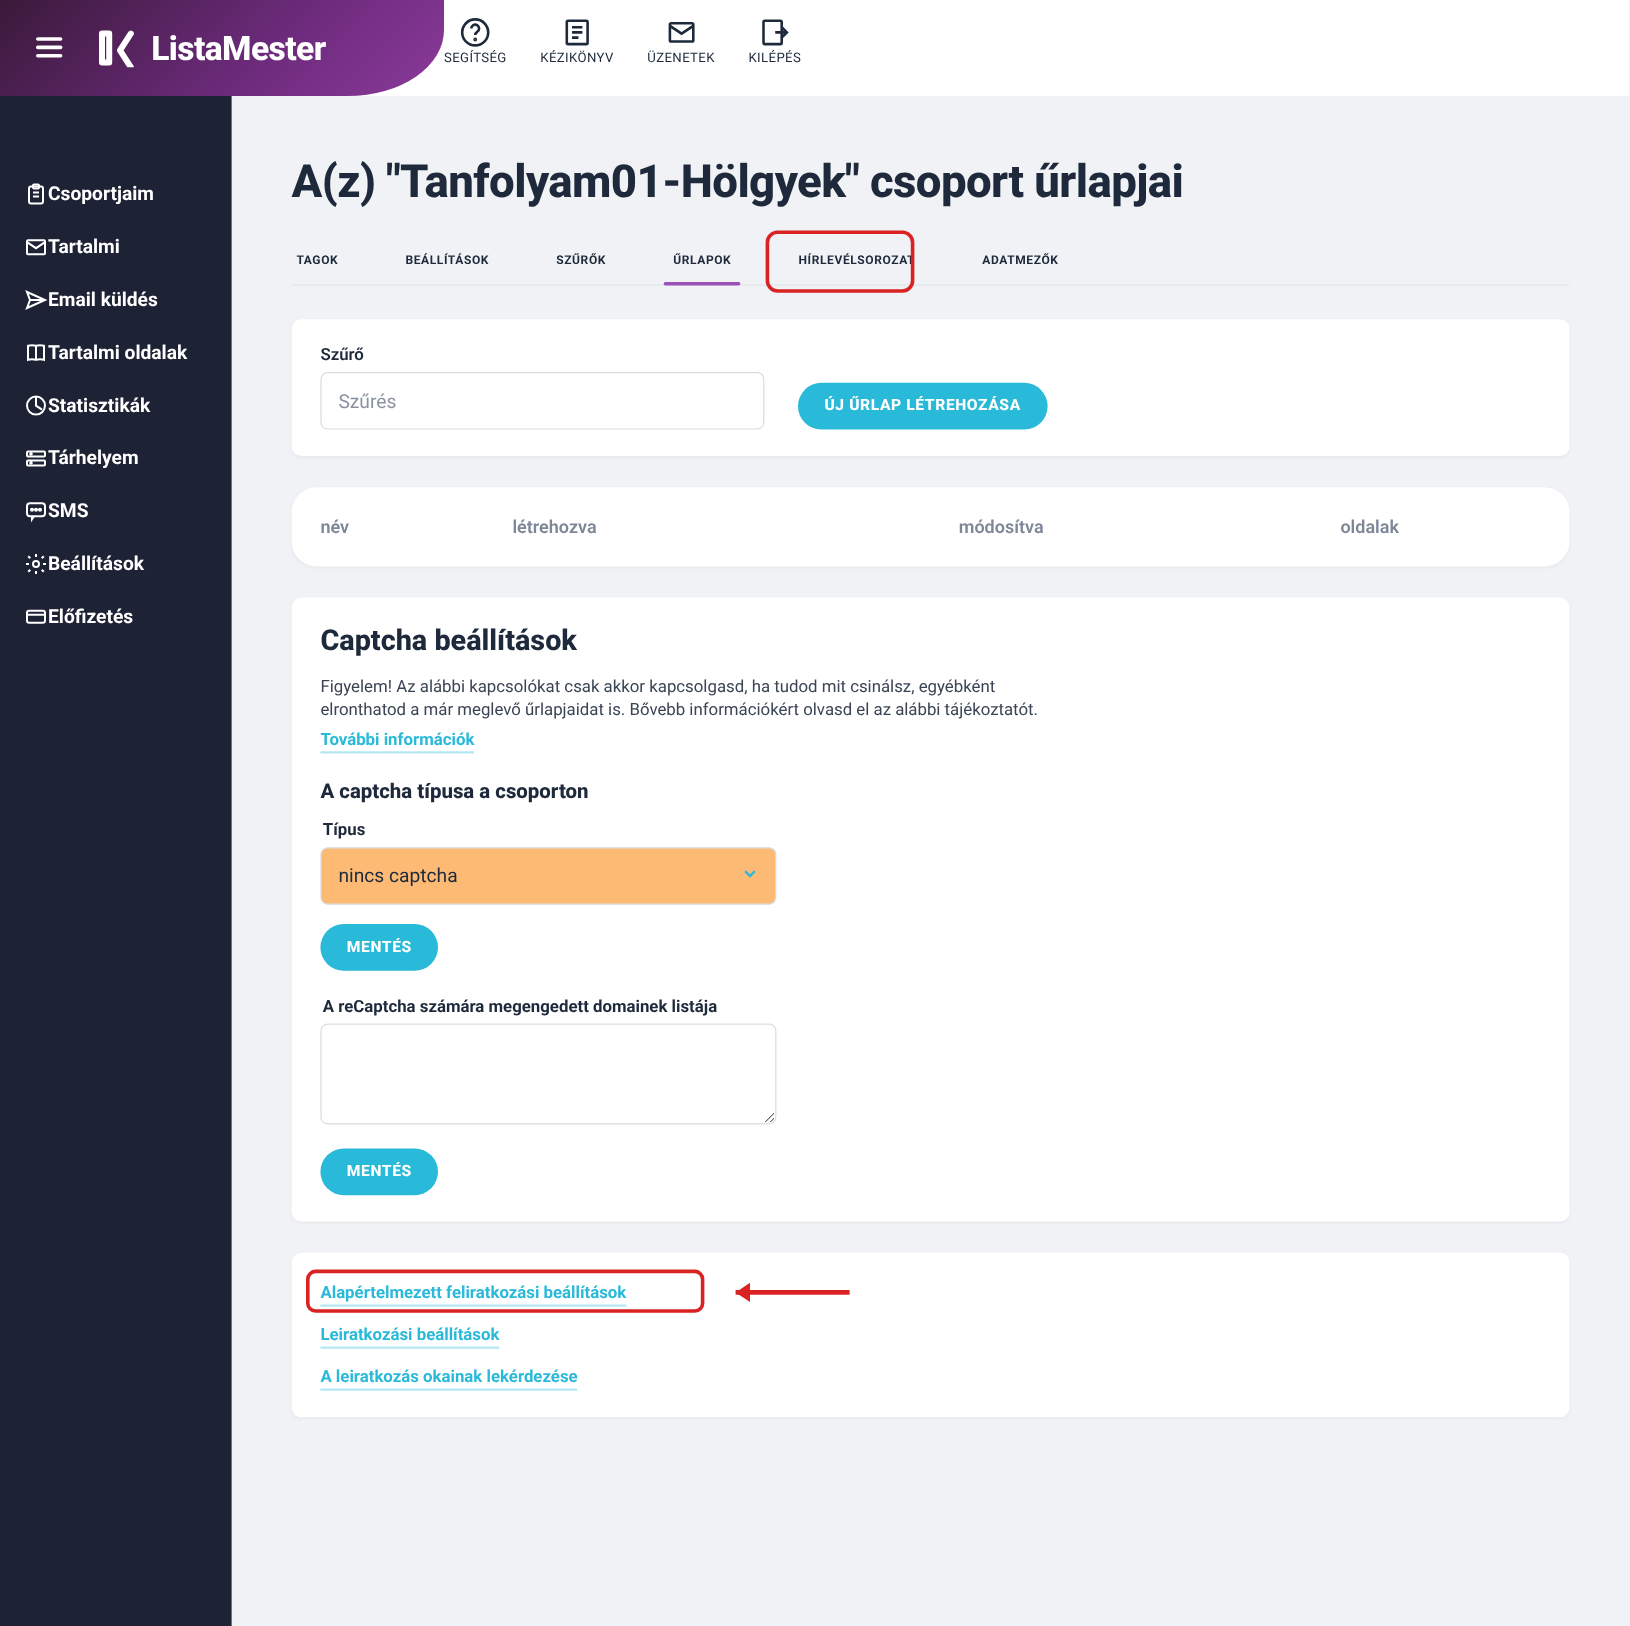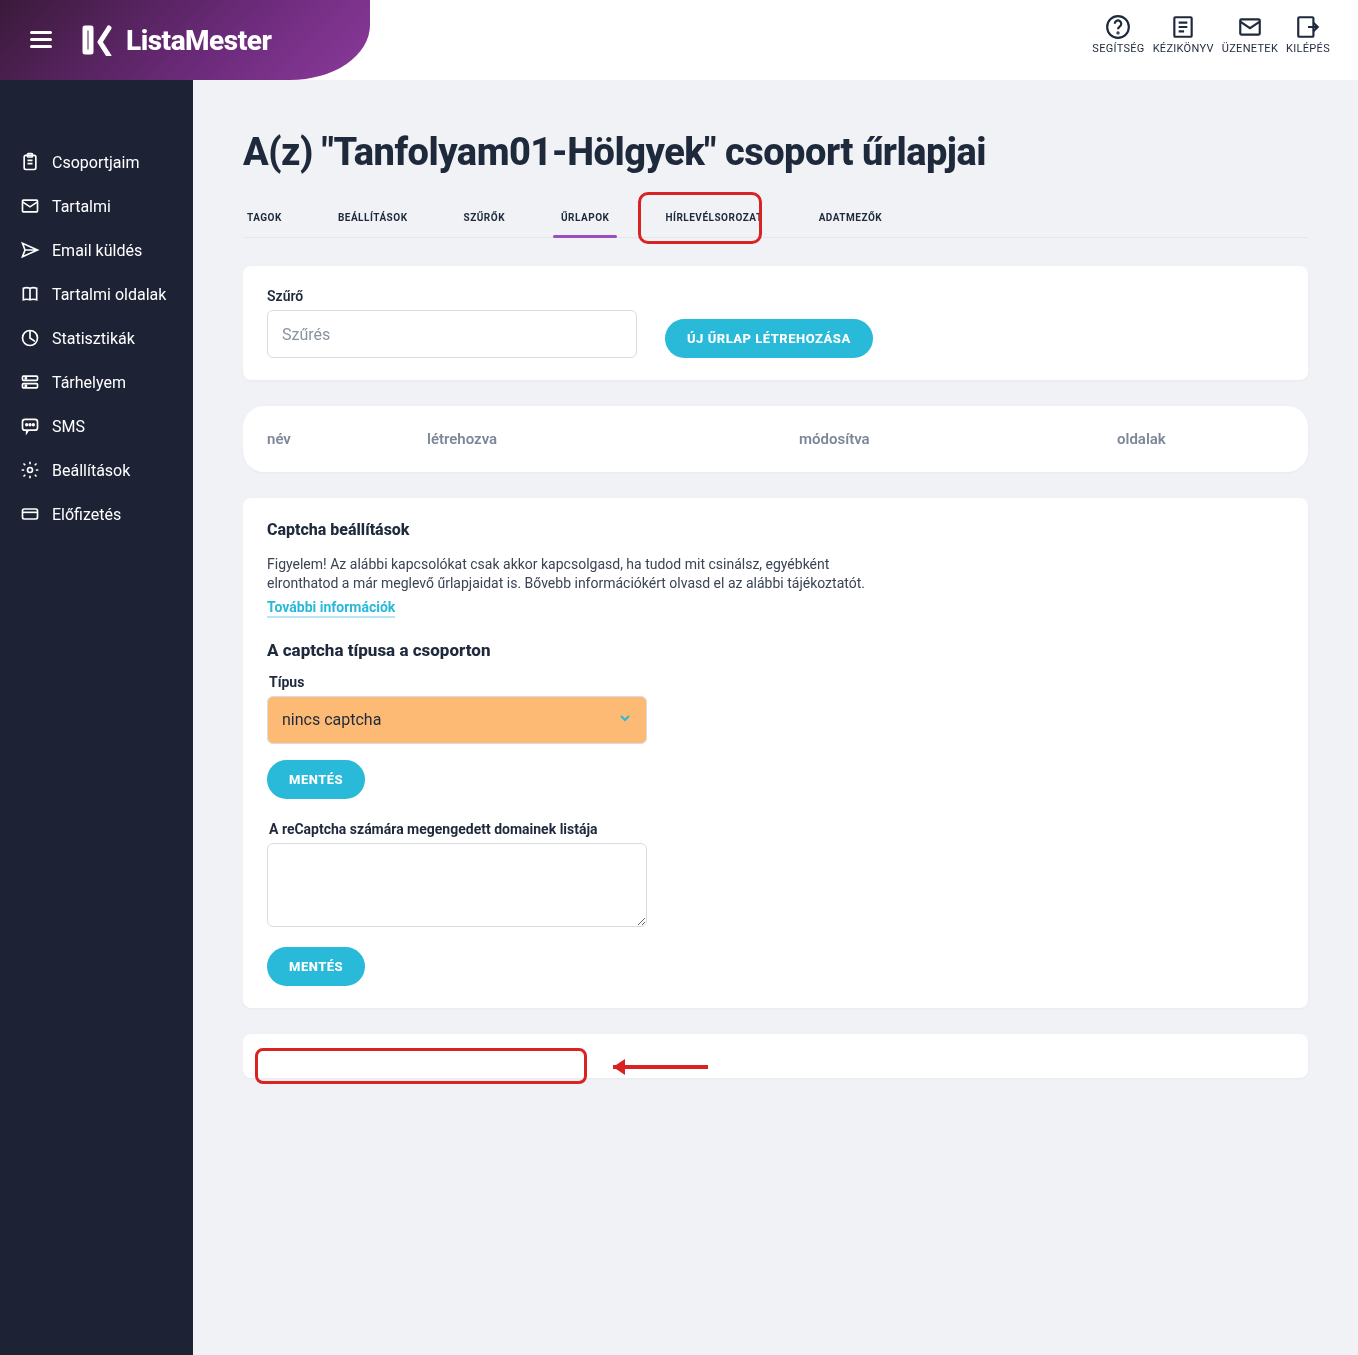--- a/index.html
+++ b/index.html
@@ -12,29 +12,29 @@
       background: linear-gradient(135deg, #3a1a3a 0%, #6d2b7c 60%, #8a3a9a 100%);
       border-bottom-right-radius: 80px 55px;
       display: flex; align-items: center; padding-left: 30px; gap: 30px;
     }
     .hamburger-icon { width: 22px; height: 18px; cursor: pointer; }
     .hamburger-icon span { display: block; height: 3px; background: #fff; border-radius: 2px; margin-bottom: 4px; }
     .brand { display: flex; align-items: center; gap: 8px; }
     .brand-logo { width: 36px; height: 32px; }
     .brand-logo svg { width: 100%; height: 100%; }
     .brand-text { color: #fff; font-weight: 800; font-size: 28px; letter-spacing: -0.5px; }
-    .topbar-right { flex: 1; display: flex; justify-content: flex-end; align-items: flex-start; gap: 8px; padding: 14px 28px 0 0; }
+    .topbar-right { flex: 1; display: flex; align-items: flex-start; gap: 28px; padding: 14px 28px 0 0; }
     .topbar-item { display: flex; flex-direction: column; align-items: center; gap: 2px; cursor: pointer; color: #1e2a3b; }
     .topbar-item .icon { width: 26px; height: 26px; }
     .topbar-item-label { font-size: 11px; letter-spacing: 0.3px; }
 
     
     .body-wrap { display: flex; flex: 1; }
     .sidebar { width: 193px; background: #1e2235; color: #fff; padding-top: 60px; }
-    .sidebar-item { display: flex; align-items: flex-end; gap: 12px; padding: 12px 0 12px 20px; cursor: pointer; font-size: 16px; font-weight: 400; }
+    .sidebar-item { display: flex; align-items: flex-start; padding: 12px 0 12px 20px; cursor: pointer; font-size: 16px; font-weight: 700; }
     .sidebar-item .icon { width: 20px; height: 20px; flex-shrink: 0; }
     .sidebar-item .icon svg { width: 100%; height: 100%; stroke: #fff; fill: none; stroke-width: 2; }
 
     
     .main { flex: 1; padding: 50px 50px 60px 50px; }
     .page-title { font-size: 38px; font-weight: 800; color: #1e2a3b; margin-bottom: 24px; letter-spacing: -0.5px; }
 
     .tabs { display: flex; gap: 56px; border-bottom: 1px solid #e3e6ea; margin-bottom: 28px; padding-left: 4px; position: relative; }
     .tab { padding: 14px 0; font-size: 10px; font-weight: 700; letter-spacing: 0.5px; color: #1e2a3b; cursor: pointer; position: relative; }
     .tab.active::after { content: ""; position: absolute; left: -8px; right: -8px; bottom: -1px; height: 3px; background: #9a50b8; border-radius: 2px; }
@@ -48,21 +48,21 @@
     .text-input::placeholder { color: #8a93a0; }
     .btn-primary { height: 39px; padding: 0 22px; background: #29b9d9; color: #fff; border: 0; border-radius: 24px; font-size: 13px; font-weight: 800; letter-spacing: 0.5px; cursor: pointer; }
 
     .table-head { display: flex; padding: 24px 24px; color: #7e8798; font-size: 15px; font-weight: 600; border-radius: 21px; }
     .th { flex: 1; }
     .th.th-name      { flex: 0 0 160px; }
     .th.th-created   { flex: 0 0 340px; }
     .th.th-modified  { flex: 0 0 350px; padding-left: 32px; }
     .th.th-template  { flex: 1; }
 
-    .section-title { font-size: 16px; font-weight: 800; color: #1e2a3b; margin-bottom: 16px; }
+    .section-title { font-size: 24px; font-weight: 800; color: #1e2a3b; margin-bottom: 16px; }
     .captcha-desc { font-size: 14px; color: #3a4454; line-height: 1.35; margin-bottom: 4px; max-width: 620px; }
     .link { color: #29b9d9; font-weight: 700; font-size: 14px; text-decoration: none; border-bottom: 2px solid rgba(41,185,217,.35); padding-bottom: 1px; cursor: pointer; display: inline-block; }
     .subsection-title { font-size: 17px; font-weight: 800; color: #1e2a3b; margin: 22px 0 14px; }
     .field-label { font-size: 14px; font-weight: 700; color: #1e2a3b; margin: 0 0 6px 2px; display: block; }
 
     .select-wrap { position: relative; width: 380px; }
     .select { width: 100%; height: 48px; border: 1px solid #d9dde2; border-radius: 6px; padding: 0 40px 0 14px; font-size: 16px; color: #1e2a3b; background: #fdba74; appearance: none; cursor: pointer; }
     .select-caret { position: absolute; right: 14px; top: 50%; transform: translateY(-50%); pointer-events: none; color: #29b9d9; }
     .select-caret svg { width: 16px; height: 16px; stroke: currentColor; fill: none; stroke-width: 3; }
 
@@ -252,20 +252,25 @@
       </div>
 
       <label class="field-label" style="margin-top:22px;">A reCaptcha számára megengedett domainek listája</label>
       <textarea class="textarea" style=""></textarea>
       <div style="margin-top:16px;">
         <button class="btn-primary">MENTÉS</button>
       </div>
     </div>
 
     <div class="card links-card">
+      <div class="settings-links">
+        <a class="link">Alapértelmezett feliratkozási beállítások</a>
+        <a class="link">Leiratkozási beállítások</a>
+        <a class="link">A leiratkozás okainak lekérdezése</a>
+      </div>
       <div class="red-box" style="left:12px; top:14px; width:332px; height:36px;"></div>
       <div class="red-arrow" style="left:360px; top:18px;">
         <svg width="110" height="30" viewBox="0 0 110 30">
           <line x1="105" y1="15" x2="10" y2="15" stroke="#d92323" stroke-width="4"></line>
           <path d="M10 15 22 7v16z" fill="#d92323"></path>
         </svg>
       </div>
     </div>
 
   </main>

